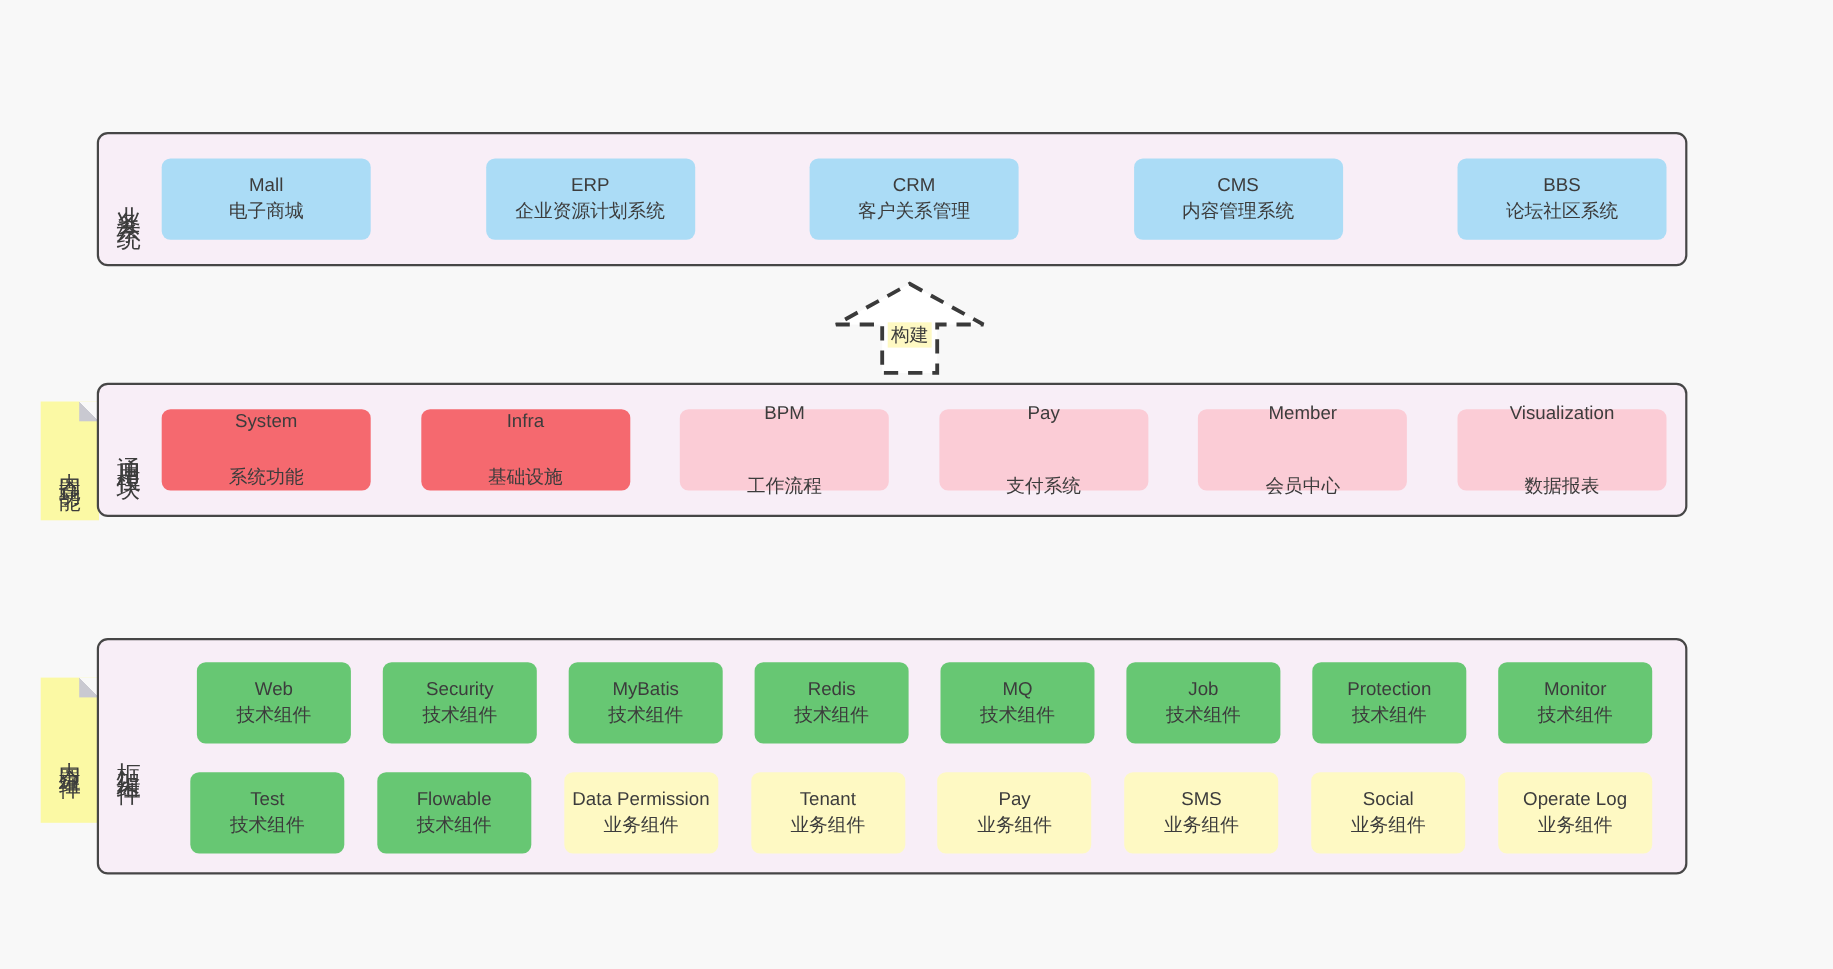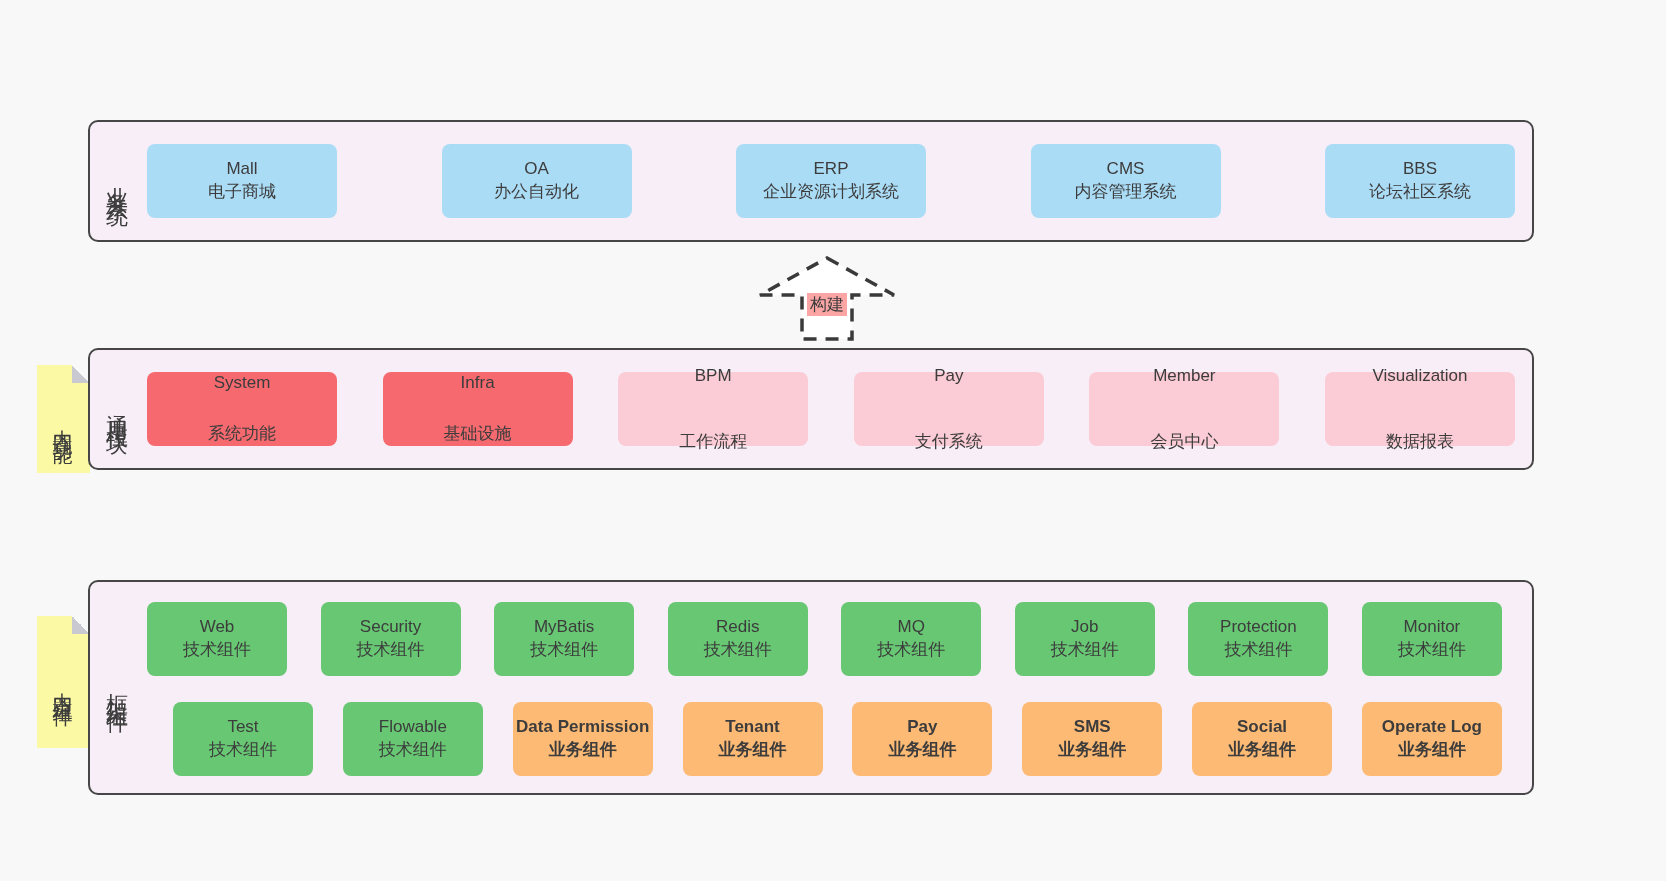--- a/index.html
+++ b/index.html
@@ -47,41 +47,41 @@
 
   
   .box-row {
     position: absolute;
     left: 57px;
     right: 17px;
     display: flex;
     justify-content: space-between;
   }
   .band1 .box-row, .band2 .box-row { top: 22px; }
-  .band3 .row1 { top: 20px; right: 30px; }
+  .band3 .row1 { top: 20px; right: 30px; margin-left: 32px; }
   .band3 .row2 { top: 120px; right: 30px; padding-left: 26px; }
 
   .box {
     width: 190px;
     height: 74px;
     border-radius: 8px;
     display: flex;
     flex-direction: column;
     align-items: center;
     justify-content: center;
     text-align: center;
     font-size: 17px;
     line-height: 1.35;
   }
   .band3 .box { width: 140px; }
   .box.blue { background: #abdcf6; }
   .box.red { background: #f5696f; justify-content: space-between; }
   .box.pink { background: #fbccd6; gap: 43px; }
   .box.green { background: #67c773; }
-  .box.green-light { background: #fdba74; font-weight: bold; }
+  .box.green-light { background: #fef9c3; }
 
   
   .sticky {
     position: absolute;
     left: 37px;
     width: 53px;
     background: #fbf9a4;
     z-index: 1;
   }
   .sticky2 { top: 365px; height: 108px; }
@@ -123,45 +123,45 @@
     stroke: #3a3a3a;
     stroke-width: 3.5;
     stroke-dasharray: 13 9;
     stroke-linejoin: miter;
   }
   .arrow-label {
     position: absolute;
     left: 50%;
     top: 38px;
     transform: translateX(-50%);
-    background: #fca5a5;
+    background: #fef9c3;
     padding: 0 3px;
     font-size: 17px;
     white-space: nowrap;
   }
 </style>
 </head>
 <body>
 
 <div class="canvas">
 
   <div class="band band1">
     <div class="band-label">业务系统</div>
     <div class="box-row">
       <div class="box blue">
         <span>Mall</span>
         <span>电子商城</span>
       </div>
       <div class="box blue">
-        <span>OA</span>
-        <span>办公自动化</span>
-      </div>
-      <div class="box blue">
         <span>ERP</span>
         <span>企业资源计划系统</span>
+      </div>
+      <div class="box blue">
+        <span>CRM</span>
+        <span>客户关系管理</span>
       </div>
       <div class="box blue">
         <span>CMS</span>
         <span>内容管理系统</span>
       </div>
       <div class="box blue">
         <span>BBS</span>
         <span>论坛社区系统</span>
       </div>
     </div>

